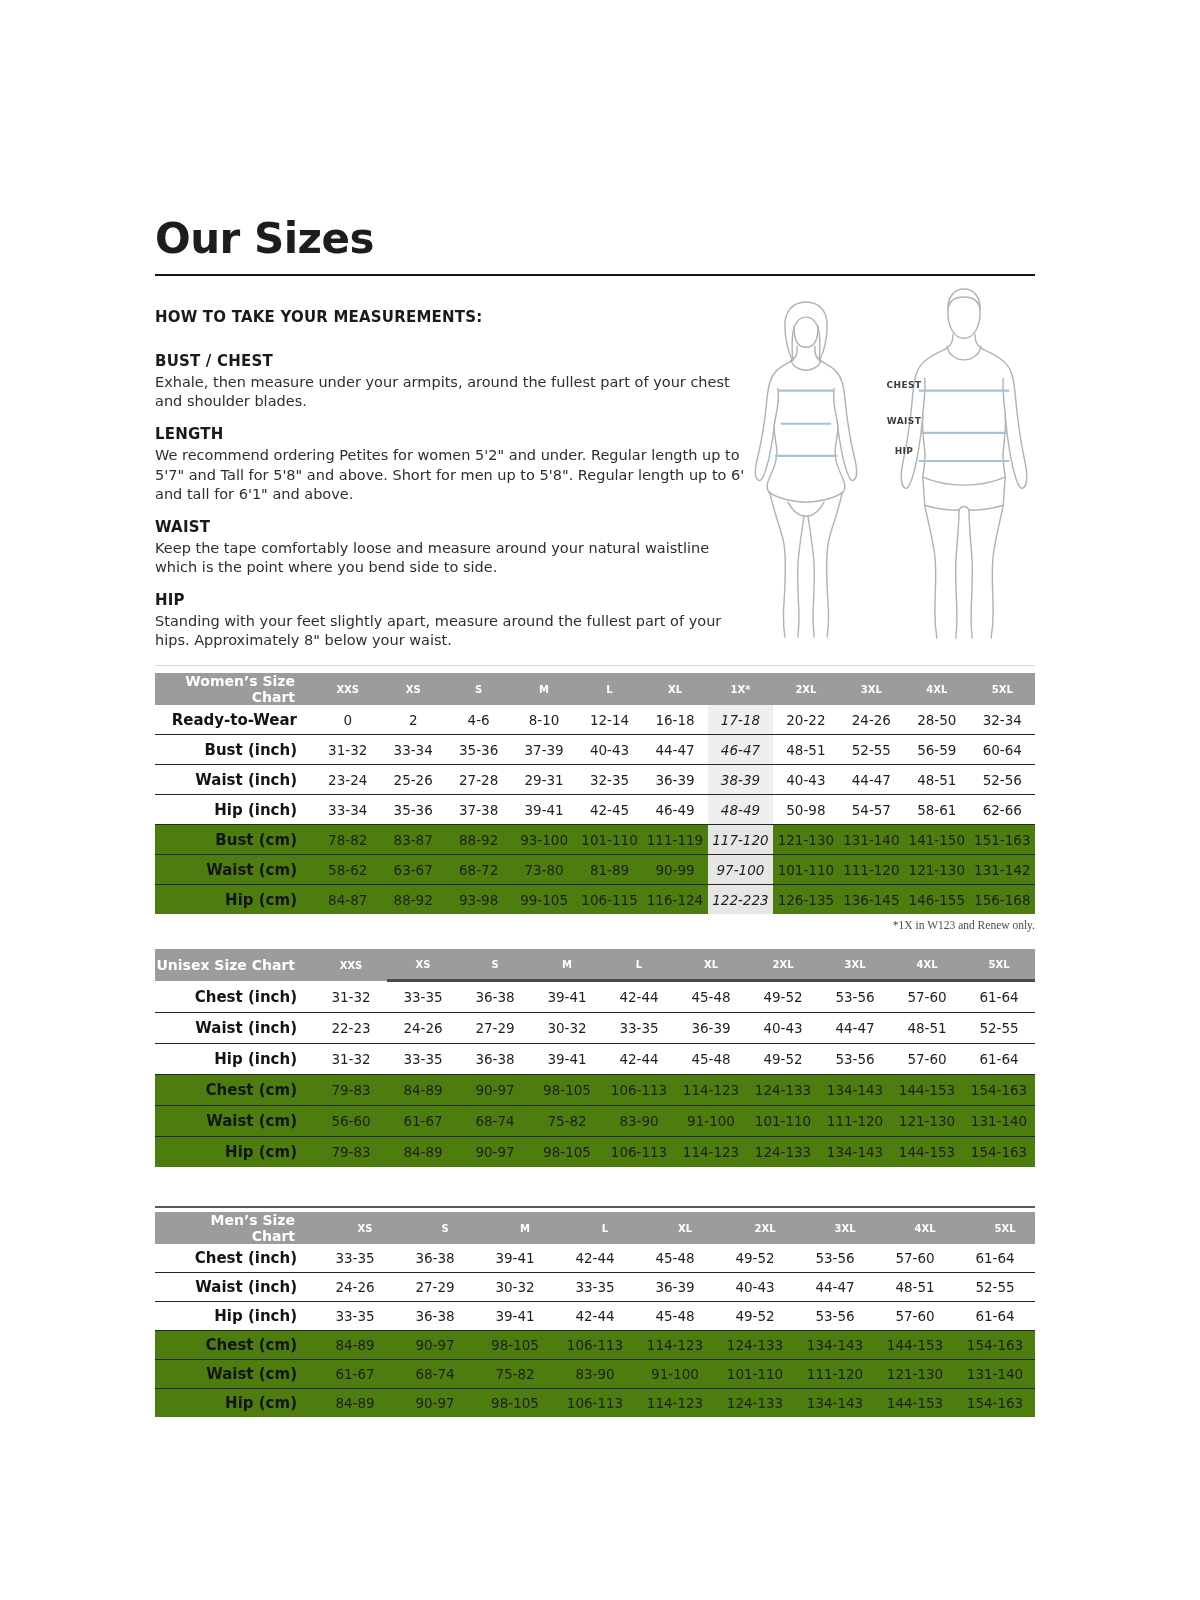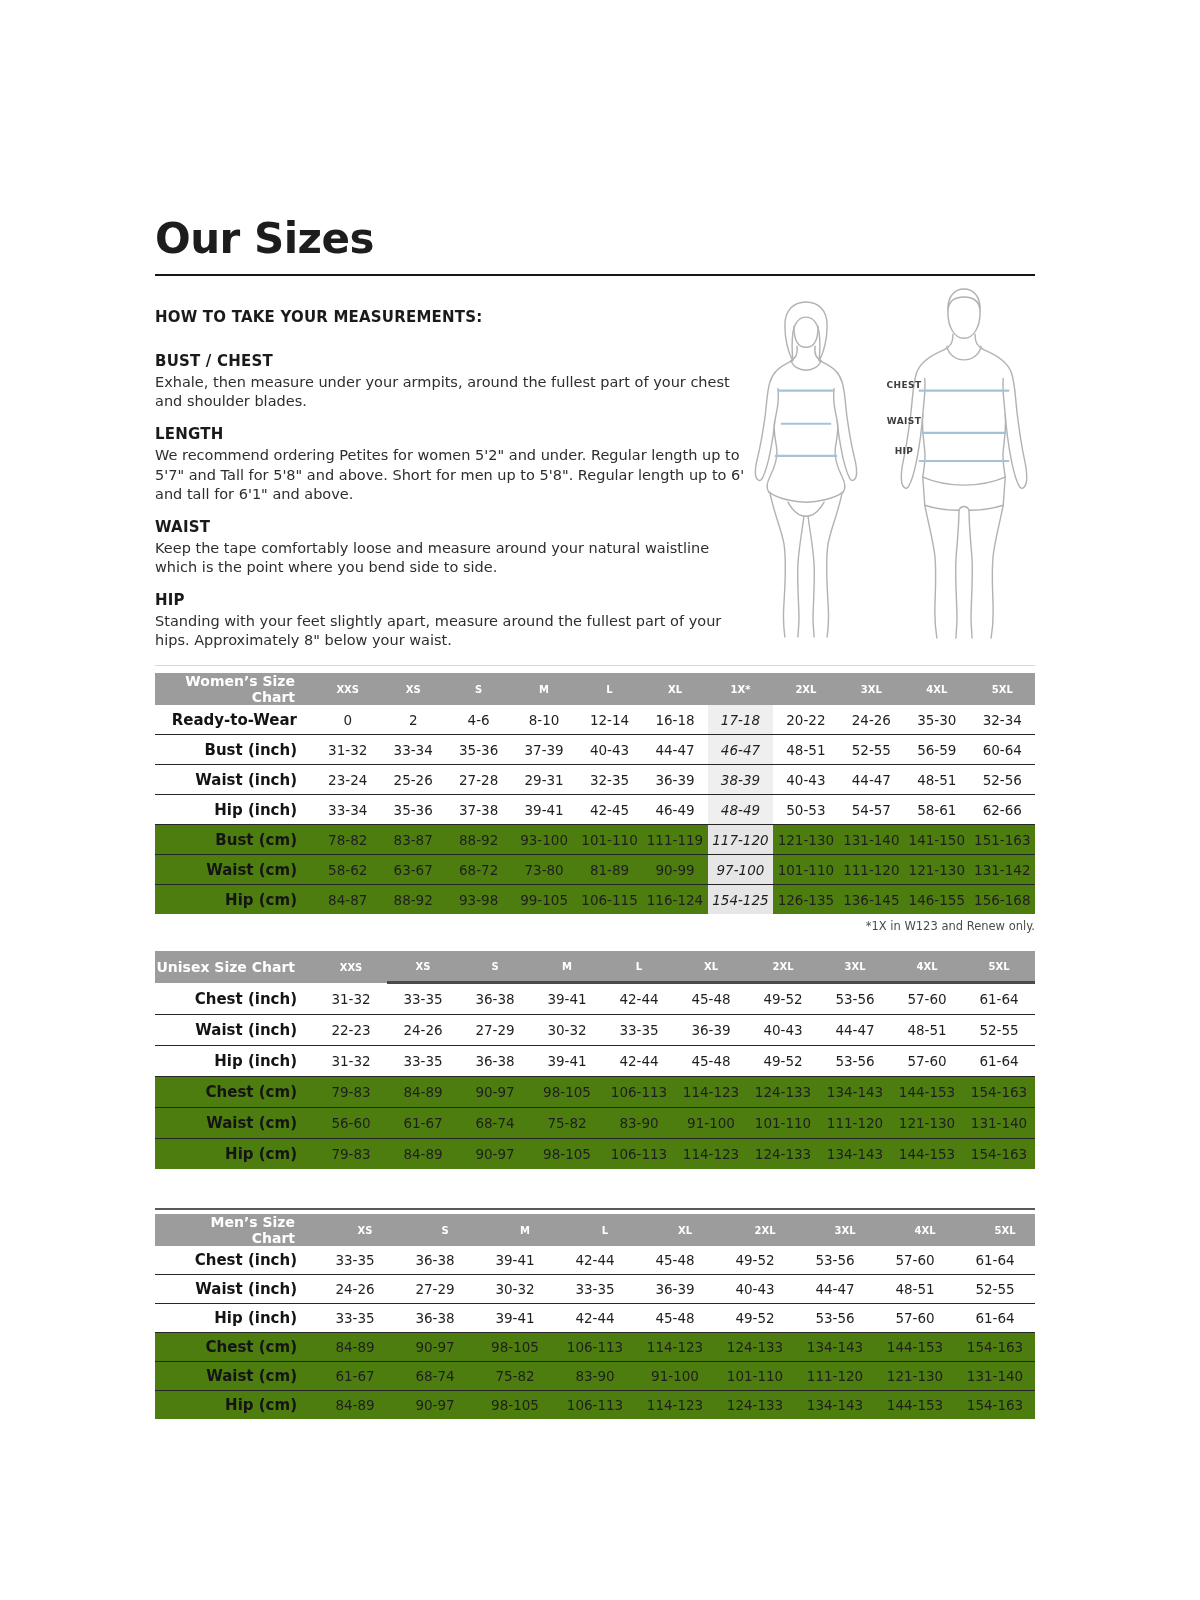--- a/index.html
+++ b/index.html
@@ -39,21 +39,21 @@
   .sz tbody tr{border-bottom:1.6px solid #262626;}
   .sz tbody tr:last-child{border-bottom:none;}
   .sz tbody th.rl{text-align:right;padding:0 18px 0 0;font-size:15px;font-weight:700;color:#141414;white-space:nowrap;}
   .sz td{text-align:center;font-size:13.5px;color:#1f1f1f;padding:0;}
   .womens thead th{height:28px;} .womens td,.womens tbody th{height:29px;}
   .unisex thead th{height:30px;} .unisex td,.unisex tbody th{height:30px;}
   .mens thead th{height:27px;padding-left:20px;}   .mens td,.mens tbody th{height:28px;}
   .sz tr.shaded{background:#4d7c0f;}
   .sz td.hl{background:#efefef;font-style:italic;}
   .sz tr.shaded td.hl{background:#e6e6e6;}
-  .footnote{text-align:right;font-size:11.5px;color:#4c4c4c;margin-top:5px;}
+  .footnote{text-align:right;font-size:11.5px;color:#4c4c4c;margin-top:5px;font-family:Liberation Serif, serif;}
 </style>
 </head>
 <body>
 
 <div class="page">
   <div class="content">
 
     <h1 class="page-title">Our Sizes</h1>
     <div class="title-rule"></div>
 
@@ -171,21 +171,21 @@
                 <th class="rl">Ready-to-Wear</th>
                 <td>0</td>
                 <td>2</td>
                 <td>4-6</td>
                 <td>8-10</td>
                 <td>12-14</td>
                 <td>16-18</td>
                 <td class="hl">17-18</td>
                 <td>20-22</td>
                 <td>24-26</td>
-                <td>35-30</td>
+                <td>28-50</td>
                 <td>32-34</td>
               </tr>
               <tr>
                 <th class="rl">Bust (inch)</th>
                 <td>31-32</td>
                 <td>33-34</td>
                 <td>35-36</td>
                 <td>37-39</td>
                 <td>40-43</td>
                 <td>44-47</td>
@@ -211,21 +211,21 @@
               </tr>
               <tr>
                 <th class="rl">Hip (inch)</th>
                 <td>33-34</td>
                 <td>35-36</td>
                 <td>37-38</td>
                 <td>39-41</td>
                 <td>42-45</td>
                 <td>46-49</td>
                 <td class="hl">48-49</td>
-                <td>50-53</td>
+                <td>50-98</td>
                 <td>54-57</td>
                 <td>58-61</td>
                 <td>62-66</td>
               </tr>
               <tr class="shaded">
                 <th class="rl">Bust (cm)</th>
                 <td>78-82</td>
                 <td>83-87</td>
                 <td>88-92</td>
                 <td>93-100</td>
@@ -252,21 +252,21 @@
                 <td>131-142</td>
               </tr>
               <tr class="shaded">
                 <th class="rl">Hip (cm)</th>
                 <td>84-87</td>
                 <td>88-92</td>
                 <td>93-98</td>
                 <td>99-105</td>
                 <td>106-115</td>
                 <td>116-124</td>
-                <td class="hl">154-125</td>
+                <td class="hl">122-223</td>
                 <td>126-135</td>
                 <td>136-145</td>
                 <td>146-155</td>
                 <td>156-168</td>
               </tr>
             </tbody>
           </table>
         </div>
       <div class="footnote">*1X in W123 and Renew only.</div>
     </section>

